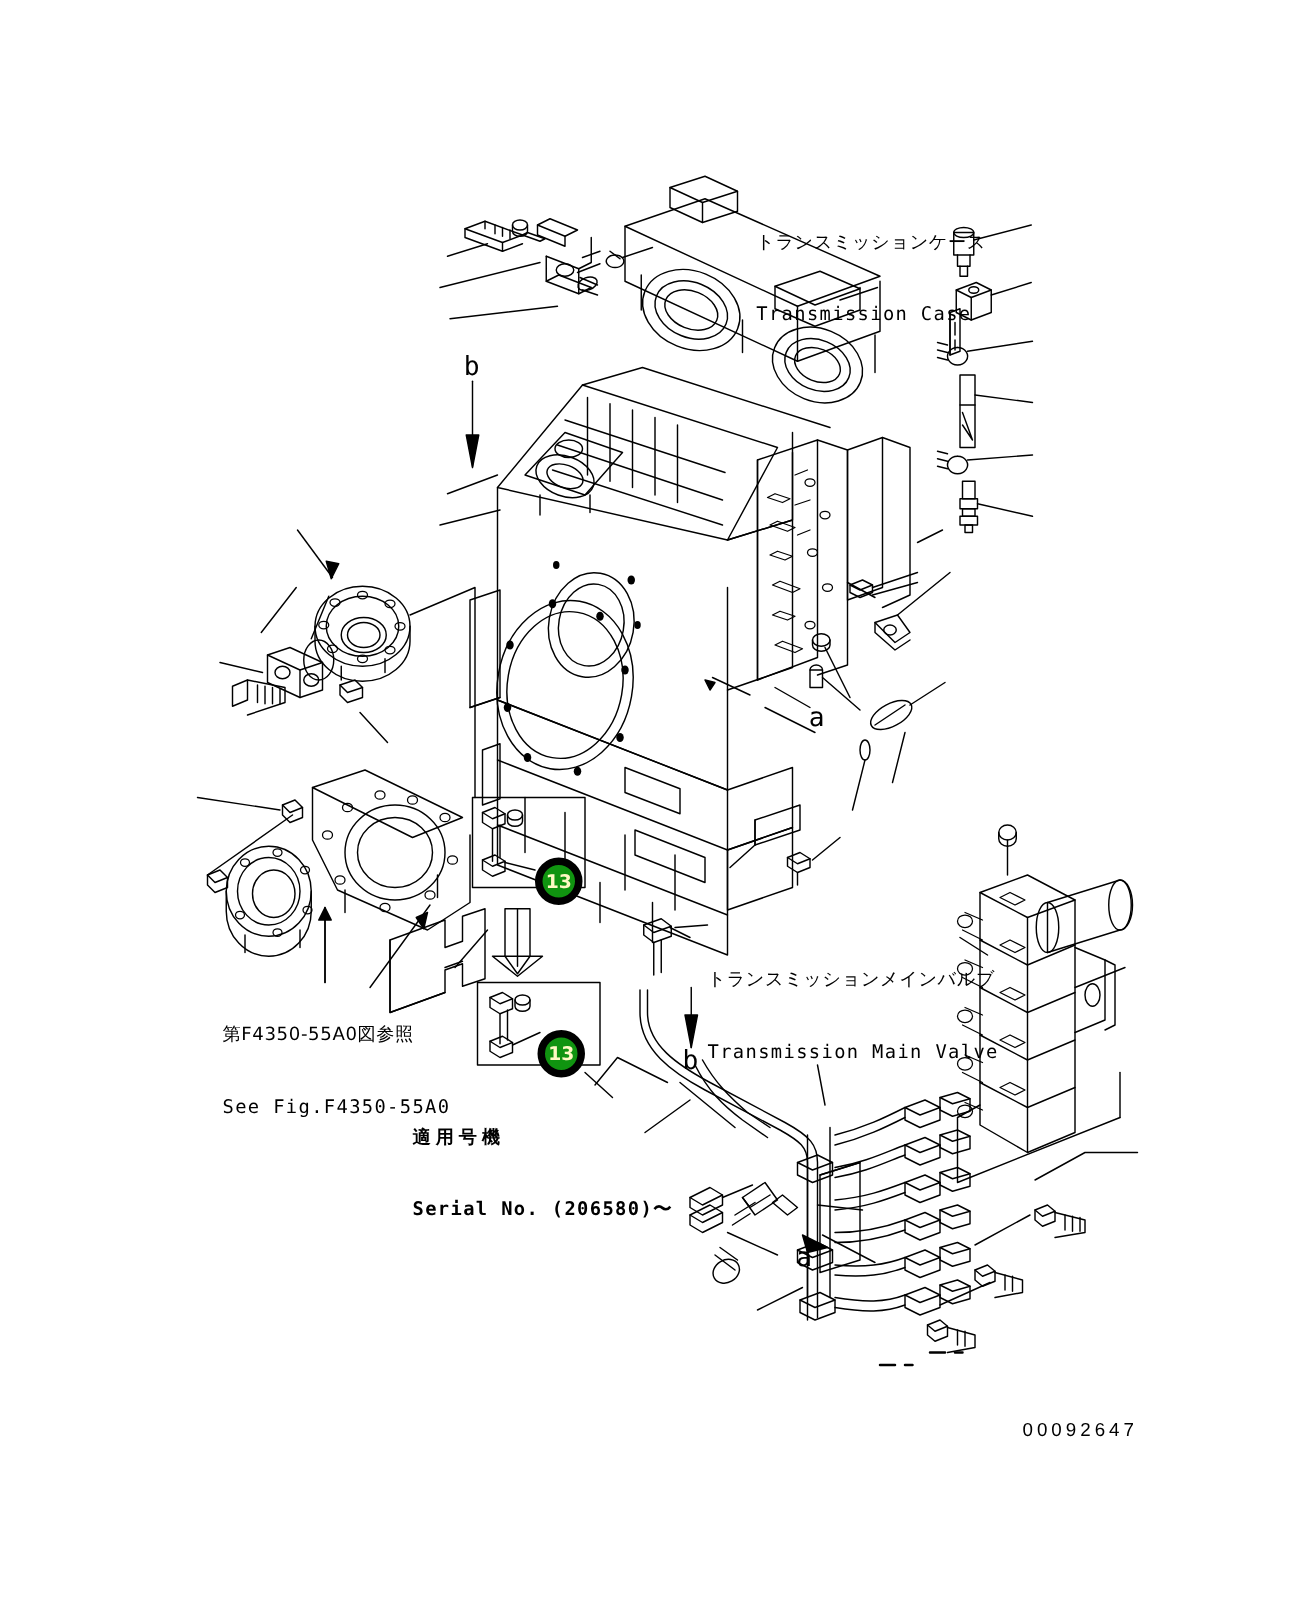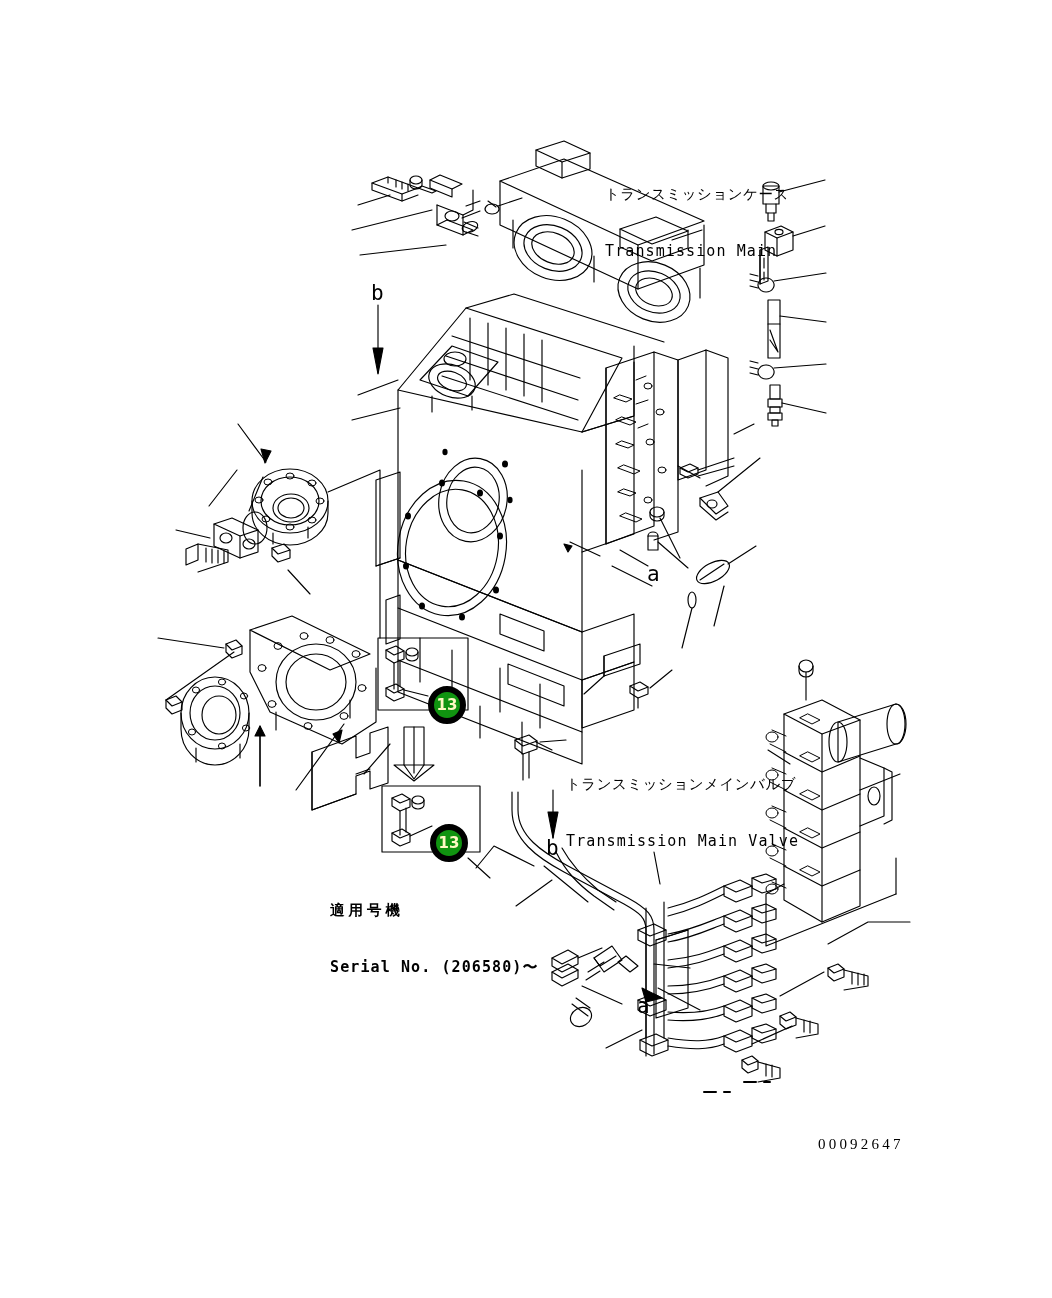--- a/index.html
+++ b/index.html
@@ -7,21 +7,21 @@
        font-family:"DejaVu Sans Mono","Liberation Mono",monospace;color:#000;}
   .sheet{position:absolute;left:0;top:0;width:1052px;height:1298px;}
   svg.art{position:absolute;left:0;top:0;width:1052px;height:1298px;}
   .lbl{position:absolute;white-space:pre;color:#000;}
   .lbl .jp{display:block;font-family:"DejaVu Sans","Liberation Sans",sans-serif;
            font-size:14.5px;letter-spacing:0.5px;line-height:1.22;}
   .lbl .en{display:block;font-family:"DejaVu Sans Mono","Liberation Mono",monospace;
            font-size:15px;letter-spacing:1.1px;line-height:1.22;}
   .marker{position:absolute;font-family:"DejaVu Sans Mono","Liberation Mono",monospace;
           font-size:21px;line-height:1;}
-  .drawno{position:absolute;font-family:Liberation Serif, serif;
+  .drawno{position:absolute;font-family:Liberation Sans, sans-serif;
           font-size:15px;letter-spacing:3.2px;}
   .badge{position:absolute;border-radius:50%;display:flex;align-items:center;justify-content:center;
          font-family:"DejaVu Sans","Liberation Sans",sans-serif;font-size:15px;font-weight:700;color:#fef9c3;}
 </style>
 </head>
 <body>
 
 <div class="sheet">
 
   <svg class="art" viewBox="0 0 1052 1298">
@@ -497,29 +497,33 @@
 
       <g>
         <path d="M790,764 l-22,-14 M552,750 l-16,-8"></path>
       </g>
 
     </g>
   </svg>
 
   <div class="lbl" style="left:605px;top:148px;">
     <span class="jp">トランスミッションケース</span>
-    <span class="en">Transmission Main</span>
+    <span class="en">Transmission Case</span>
   </div>
 
   <div class="lbl" style="left:566px;top:738px;">
     <span class="jp">トランスミッションメインバルブ</span>
     <span class="en">Transmission Main Valve</span>
   </div>
 
 
+  <div class="lbl" style="left:178px;top:782px;">
+    <span class="jp">第F4350-55A0図参照</span>
+    <span class="en">See Fig.F4350-55A0</span>
+  </div>
 
   <div class="lbl" style="left:330px;top:864px;font-weight:bold;">
     <span class="jp" style="letter-spacing:4px;">適用号機</span>
     <span class="en">Serial No. (206580)〜</span>
   </div>
 
   <div class="marker" style="left:371px;top:283px;">b</div>
   <div class="marker" style="left:647px;top:564px;">a</div>
   <div class="marker" style="left:546px;top:838px;">b</div>
   <div class="marker" style="left:637px;top:996px;">a</div>

